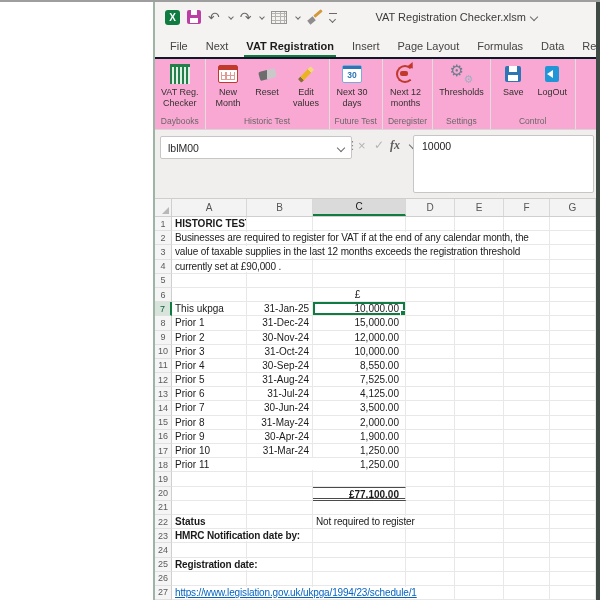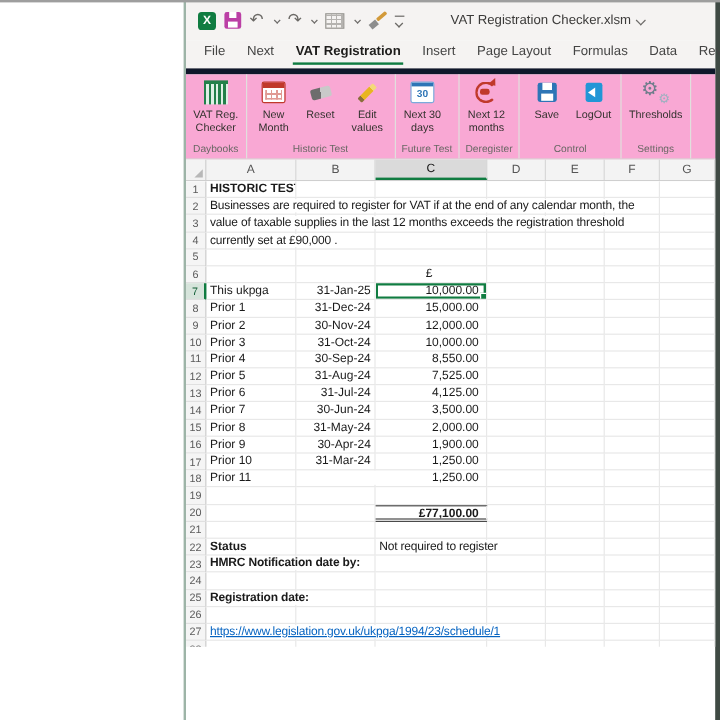--- a/index.html
+++ b/index.html
@@ -23,21 +23,21 @@
   .table-icon{width:14px;height:11px;border:1px solid #969490;background:
     repeating-linear-gradient(0deg,transparent 0 2.5px,#b5b3b0 2.5px 3.5px),
     repeating-linear-gradient(90deg,transparent 0 3.5px,#b5b3b0 3.5px 4.5px);}
   .format-painter-icon{width:15px;height:14px;}
   .format-painter-icon::before{content:"";position:absolute;top:2px;left:6px;width:10px;height:3px;background:#d29a3a;transform:rotate(-40deg);border-radius:1px;}
   .format-painter-icon::after{content:"";position:absolute;bottom:1px;left:1px;width:7px;height:5px;background:#8d8d8d;transform:rotate(-40deg);}
   .customize-qat-icon{width:8px;height:8px;border-top:1.5px solid #6b6966;}
   .customize-qat-icon::after{content:"";position:absolute;left:1px;top:3px;width:4px;height:4px;border-right:1.3px solid #6b6966;border-bottom:1.3px solid #6b6966;transform:rotate(45deg);}
   #titlewrap{margin-left:38px;display:flex;align-items:center;font-size:11px;color:#3b3a39;}
   
-  #tabbar{height:23px;background:#f5f3f2;display:flex;align-items:center;padding-left:6px;border-bottom:5px solid #0f172a;}
+  #tabbar{height:23px;background:#f5f3f2;display:flex;align-items:flex-end;padding-left:6px;border-bottom:2px solid #0f172a;}
   .tab{font-size:11px;color:#444;padding:0 9px 5px;position:relative;white-space:nowrap;}
   .tab.active{font-weight:bold;color:#1d1c1b;}
   .tab.active::after{content:"";position:absolute;left:7px;right:7px;bottom:0;height:2.5px;background:#107c41;}
   
   #ribbon{height:70px;background:#f9a8d4;display:flex;border-bottom:1px solid #d8d6d4;}
   .rgroup{display:flex;flex-direction:column;border-right:1px solid #e1dfdd;padding:2px 3px 0;}
   .rbtns{display:flex;flex:1;align-items:flex-start;}
   .rbtn{display:flex;flex-direction:column;align-items:center;min-width:33px;padding:2px 3px 0;font-size:9px;color:#33322e;line-height:1.2;text-align:center;}
   .iconwrap{height:22px;display:flex;align-items:center;justify-content:center;margin-bottom:2px;}
   .rglabel{text-align:center;font-size:8.5px;color:#696764;padding:1px 2px 3px;white-space:nowrap;}
@@ -193,46 +193,60 @@
               <div class="rline">Next 12</div>
               <div class="rline">months</div>
             </div>
           </div>
           <div class="rglabel">Deregister</div>
         </div>
         <div class="rgroup">
           <div class="rbtns">
             <div class="rbtn">
               <div class="iconwrap">
+                <span class="ric thresholds-icon"></span>
+              </div>
+              <div class="rline">Thresholds</div>
+            </div>
+          </div>
+          <div class="rglabel">Settings</div>
+        </div>
+        <div class="rgroup">
+          <div class="rbtns">
+            <div class="rbtn">
+              <div class="iconwrap">
                 <span class="ric ribbon-save-icon"></span>
               </div>
               <div class="rline">Save</div>
             </div>
             <div class="rbtn">
               <div class="iconwrap">
                 <span class="ric logout-icon"></span>
               </div>
               <div class="rline">LogOut</div>
             </div>
           </div>
           <div class="rglabel">Control</div>
         </div>
-        <div class="rgroup">
-          <div class="rbtns">
-            <div class="rbtn">
-              <div class="iconwrap">
-                <span class="ric thresholds-icon"></span>
-              </div>
-              <div class="rline">Thresholds</div>
-            </div>
-          </div>
-          <div class="rglabel">Settings</div>
-        </div>
-      </div>
-
+      </div>
+
+    <div id="fbar">
+      <div id="namebox">
+        <span>lblM00</span>
+        <span class="chev"></span>
+      </div>
+      <span id="fdots">⋮</span>
+      <span id="fcancel">×</span>
+      <span id="fenter">✓</span>
+      <span id="ffx">fx</span>
+      <span class="chev" id="ffxchev"></span>
+      <div id="finput">
+        <span>10000</span>
+      </div>
+    </div>
 
     <div id="colhdrs">
       <div id="corner"></div>
     <div class="colhdr" style="width: 75px;">A</div>
         <div class="colhdr" style="width: 66px;">B</div>
         <div class="colhdr sel" style="width: 93px;">C</div>
         <div class="colhdr" style="width: 49px;">D</div>
         <div class="colhdr" style="width: 49px;">E</div>
         <div class="colhdr" style="width: 46px;">F</div>
         <div class="colhdr" style="width: 46px;">G</div>

